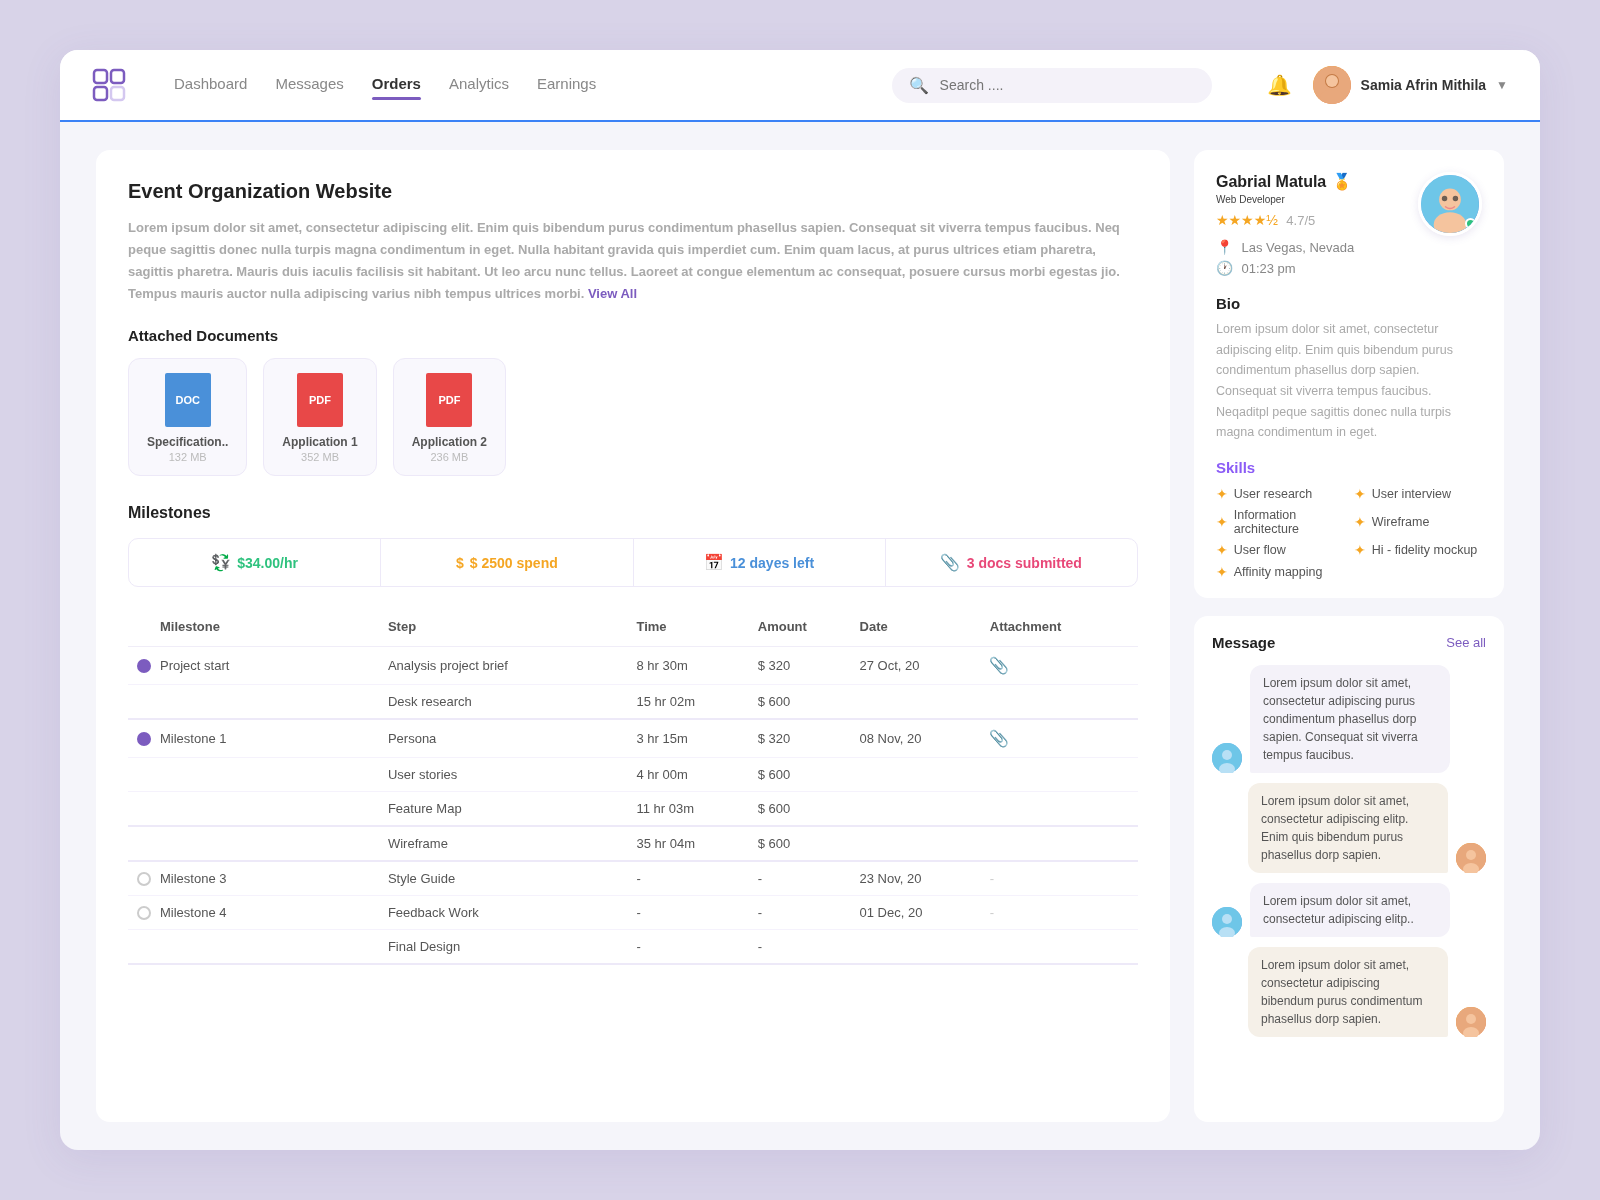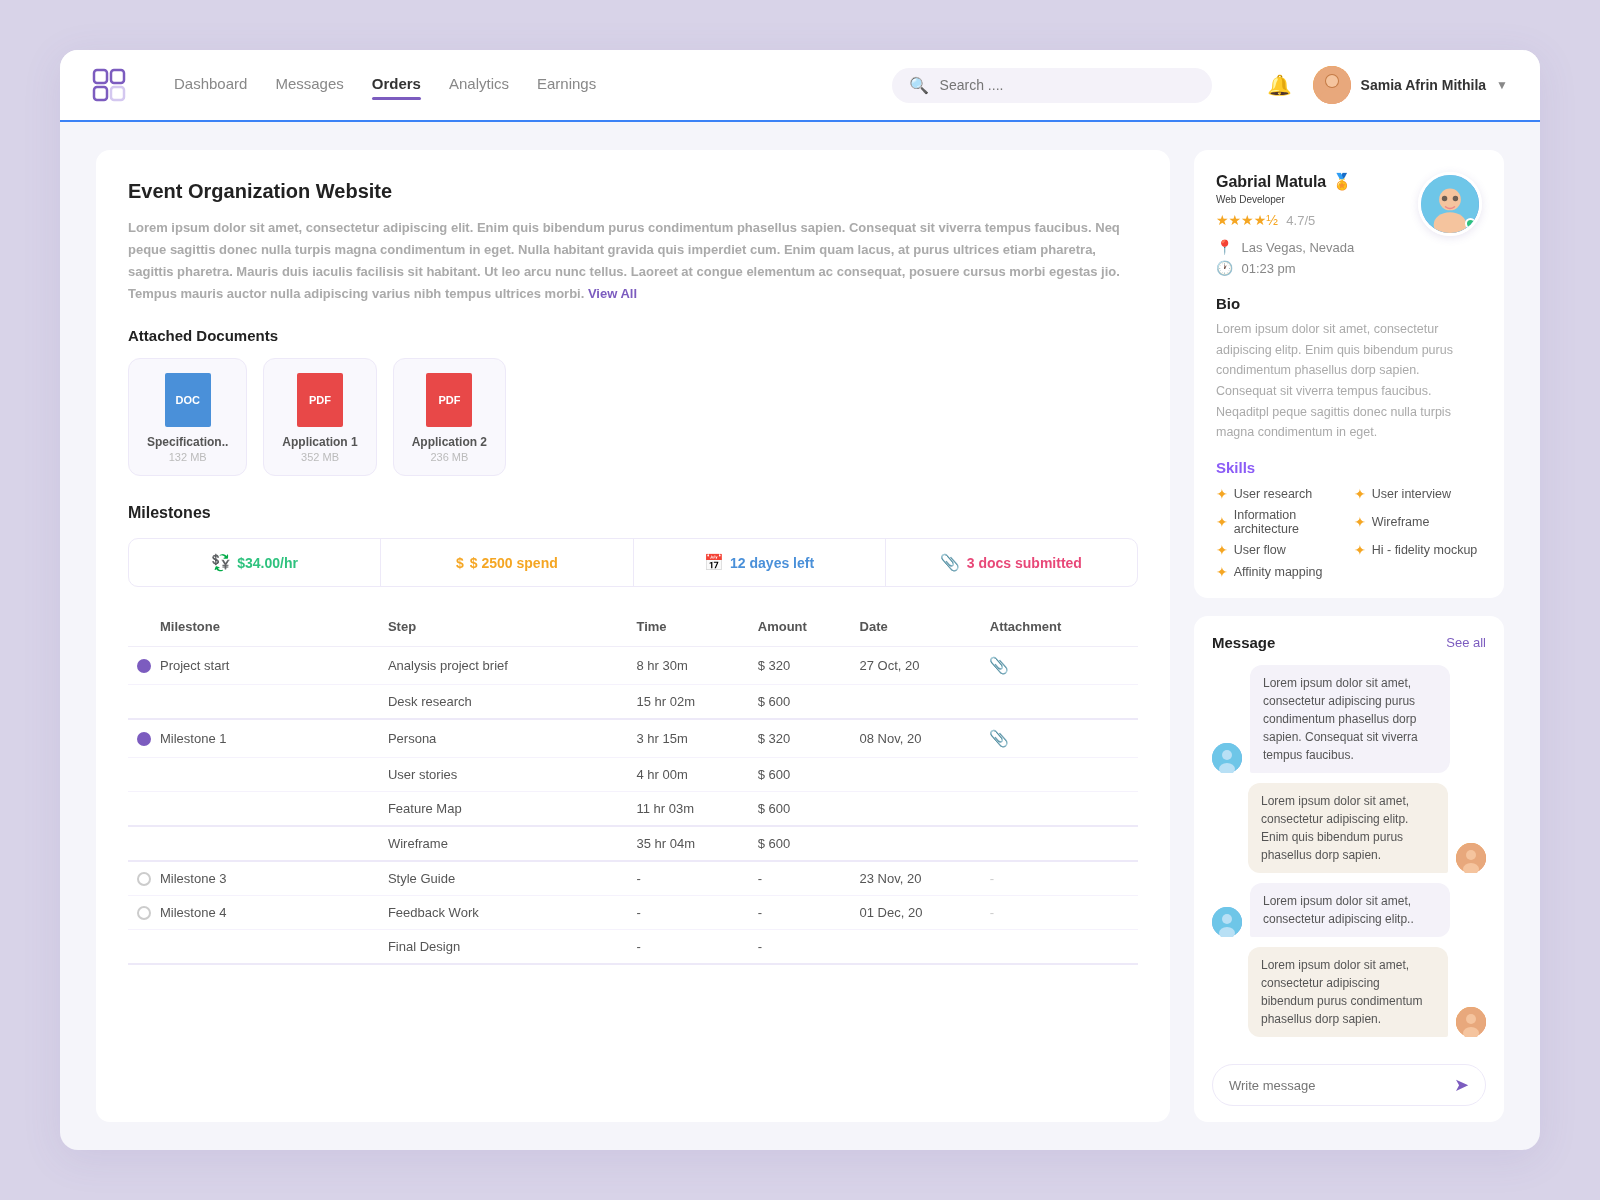--- a/index.html
+++ b/index.html
@@ -700,20 +700,16 @@
     <div class="msg-avatar orange-av">
       <svg viewBox="0 0 30 30" width="30" height="30">
         <circle cx="15" cy="15" r="15" fill="#e8a87c"></circle>
         <circle cx="15" cy="12" r="5" fill="#f5c49e"></circle>
         <ellipse cx="15" cy="26" rx="8" ry="6" fill="#f5c49e"></ellipse>
       </svg>
     </div>
     <div class="msg-bubble">Lorem ipsum dolor sit amet, consectetur adipiscing bibendum purus condimentum phasellus dorp sapien.</div>
   </div>
           </div>
-        <div class="message-input-row">
-          <input type="text" placeholder="Write message" style="">
-          <span class="send-icon">➤</span>
-        </div>
       </div>
     </div>
   </div>
 </div>
 
 </body></html>

